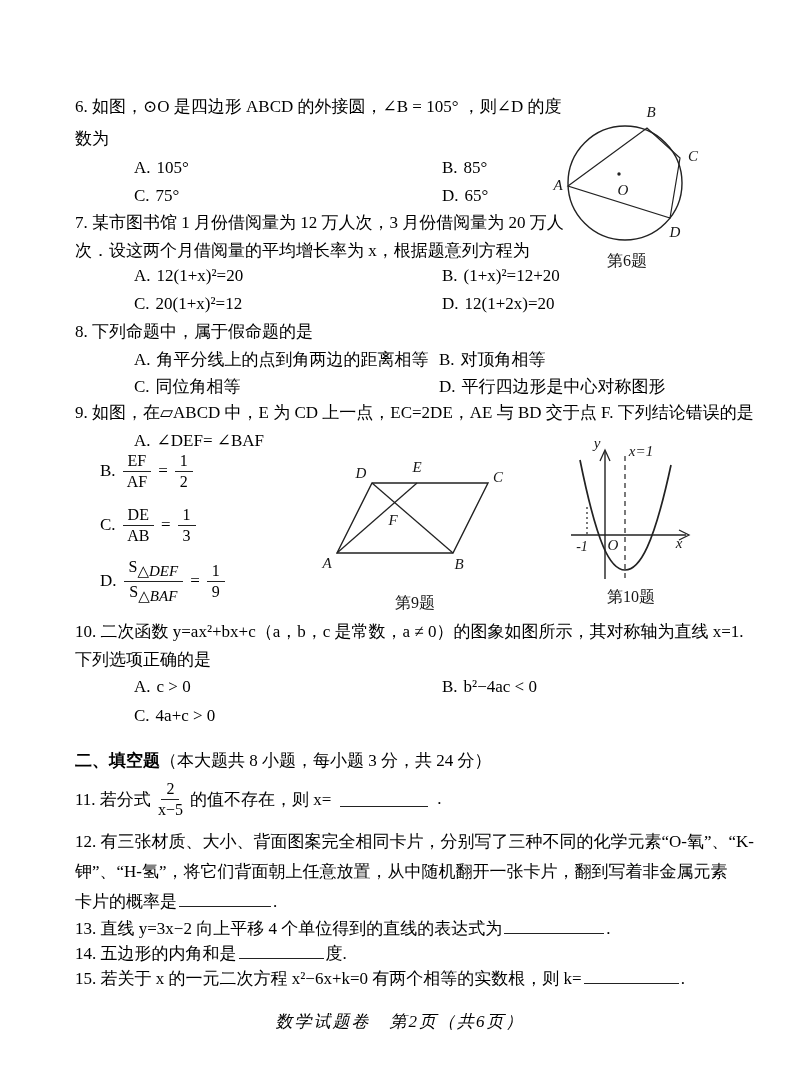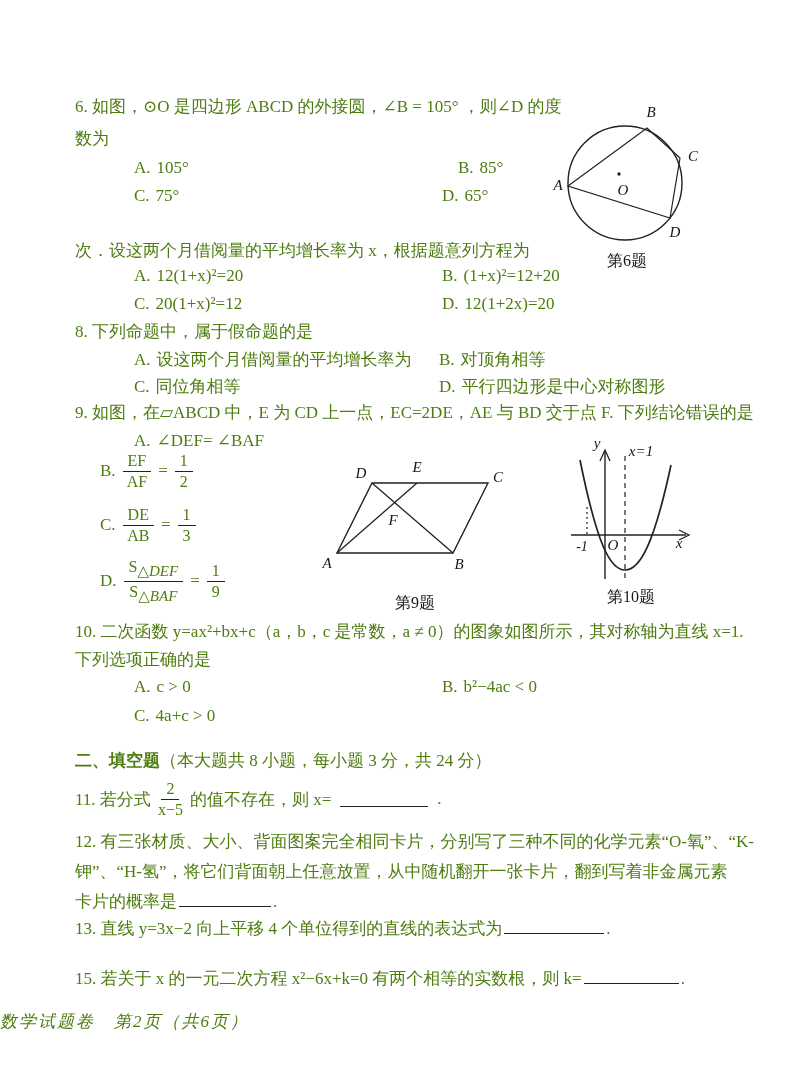--- a/index.html
+++ b/index.html
@@ -1,68 +1,69 @@
 <!DOCTYPE html>
 <html><head>
 <meta charset="utf-8">
 <style>
   html,body{margin:0;padding:0;background:#ffffff;}
   .page{
     position:relative;width:800px;height:1083px;background:#ffffff;overflow:hidden;
-    font-family:"Liberation Serif","DejaVu Serif",serif;color:#4d7c0f;
+    font-family:"Liberation Serif","DejaVu Serif",serif;color:#000000;
   }
   .line{position:absolute;font-size:17px;line-height:22px;white-space:nowrap;}
   .opt{position:absolute;font-size:17px;white-space:nowrap;margin-left:34px;}
   .opt .lbl{margin-right:6px;}
   .math{}
   .fracrow{position:absolute;display:flex;align-items:center;gap:7px;font-size:17px;white-space:nowrap;}
   .frac{display:inline-flex;flex-direction:column;align-items:center;font-size:16px;line-height:1.12;}
   .frac .fnum{display:block;padding:0 5px 1px;border-bottom:1.3px solid #222;text-align:right;}
   .frac .fden{display:block;padding-top:1px;text-align:center;}
   .frac sub{font-size:15px;font-style:italic;}
   .blank{display:inline-block;border-bottom:1.3px solid #222;height:15px;vertical-align:baseline;margin:0 2px;}
   .sec-title{font-weight:bold;}
   .fig{position:absolute;}
   .fig text{font-size:15px;font-style:italic;fill:#161616;font-family:"Liberation Serif","DejaVu Serif",serif;}
   .fig text.cap{font-style:normal;font-size:16px;}
   .fig text.small{font-size:14px;}
-  .footer{position:absolute;left:0;width:800px;text-align:left;font-size:17px;font-style:italic;letter-spacing:2px;}
+  .footer{position:absolute;left:0;width:800px;text-align:center;font-size:17px;font-style:italic;letter-spacing:2px;}
 </style>
 </head>
 <body>
 
 <div class="page">
 
   <div class="line" style="left:75px;top:96px">6. 如图，⊙O 是四边形 ABCD 的外接圆，∠B = 105° ，则∠D 的度</div>
   <div class="line" style="left:75px;top:128px">数为</div>
   <div class="opt" style="left:100px;top:158px"><span class="lbl">A.</span><span>105°</span></div>
-  <div class="opt" style="left:424px;top:158px"><span class="lbl">B.</span><span>85°</span></div>
+  <div class="opt" style="left:408px;top:158px"><span class="lbl">B.</span><span>85°</span></div>
   <div class="opt" style="left:100px;top:186px"><span class="lbl">C.</span><span>75°</span></div>
   <div class="opt" style="left:408px;top:186px"><span class="lbl">D.</span><span>65°</span></div>
 
   <svg class="fig" style="left:552px;top:98px" width="200" height="178" viewBox="0 0 200 178">
     <circle cx="73" cy="85" r="57" fill="none" stroke="#222" stroke-width="1.4"></circle>
     <polygon points="16,88 95,30 128,60 118,120" fill="none" stroke="#222" stroke-width="1.2"></polygon>
     <circle cx="67" cy="76" r="1.7" fill="#222"></circle>
     <text x="71" y="97" text-anchor="middle">O</text>
     <text x="6" y="92" text-anchor="middle">A</text>
     <text x="99" y="19" text-anchor="middle">B</text>
     <text x="141" y="63" text-anchor="middle">C</text>
     <text x="123" y="139" text-anchor="middle">D</text>
     <text x="75" y="168" text-anchor="middle" class="cap">第6题</text>
   </svg>
 
+  <div class="line" style="left:75px;top:212px">7. 某市图书馆 1 月份借阅量为 12 万人次，3 月份借阅量为 20 万人</div>
   <div class="line" style="left:75px;top:240px">次．设这两个月借阅量的平均增长率为 x，根据题意列方程为</div>
   <div class="opt" style="left:100px;top:266px"><span class="lbl">A.</span><span class="math">12(1+x)²=20</span></div>
   <div class="opt" style="left:408px;top:266px"><span class="lbl">B.</span><span class="math">(1+x)²=12+20</span></div>
   <div class="opt" style="left:100px;top:294px"><span class="lbl">C.</span><span class="math">20(1+x)²=12</span></div>
   <div class="opt" style="left:408px;top:294px"><span class="lbl">D.</span><span class="math">12(1+2x)=20</span></div>
 
   <div class="line" style="left:75px;top:321px">8. 下列命题中，属于假命题的是</div>
-  <div class="opt" style="left:100px;top:348px"><span class="lbl">A.</span><span>设这两个月借阅量的平均增长率为</span></div>
+  <div class="opt" style="left:100px;top:348px"><span class="lbl">A.</span><span>角平分线上的点到角两边的距离相等</span></div>
   <div class="opt" style="left:405px;top:348px"><span class="lbl">B.</span><span>对顶角相等</span></div>
   <div class="opt" style="left:100px;top:375px"><span class="lbl">C.</span><span>同位角相等</span></div>
   <div class="opt" style="left:405px;top:375px"><span class="lbl">D.</span><span>平行四边形是中心对称图形</span></div>
 
   <div class="line" style="left:75px;top:402px">9. 如图，在▱ABCD 中，E 为 CD 上一点，EC=2DE，AE 与 BD 交于点 F. 下列结论错误的是</div>
   <div class="opt" style="left:100px;top:430px"><span class="lbl">A.</span><span>∠DEF= ∠BAF</span></div>
 
   <div class="fracrow" style="left:100px;top:452px">
     <span>B.</span>
     <span class="frac">
@@ -155,20 +156,23 @@
   <div class="line" style="left:75px;top:831px">12. 有三张材质、大小、背面图案完全相同卡片，分别写了三种不同的化学元素“O-氧”、“K-</div>
   <div class="line" style="left:75px;top:861px">钾”、“H-氢”，将它们背面朝上任意放置，从中随机翻开一张卡片，翻到写着非金属元素</div>
   <div class="line" style="left:75px;top:891px">
     <span>卡片的概率是</span><span class="blank" style="width:92px"></span><span>.</span>
   </div>
 
   <div class="line" style="left:75px;top:918px">
     <span>13. 直线 y=3x−2 向上平移 4 个单位得到的直线的表达式为</span><span class="blank" style="width:100px"></span><span>.</span>
   </div>
 
+  <div class="line" style="left:75px;top:943px">
+    <span>14. 五边形的内角和是</span><span class="blank" style="width:85px"></span><span>度.</span>
+  </div>
 
   <div class="line" style="left:75px;top:968px">
     <span>15. 若关于 x 的一元二次方程 x²−6x+k=0 有两个相等的实数根，则 k=</span><span class="blank" style="width:95px"></span><span>.</span>
   </div>
 
   <div class="footer" style="top:1010px">数学试题卷　第2页（共6页）</div>
 
 </div>
 
 </body></html>

